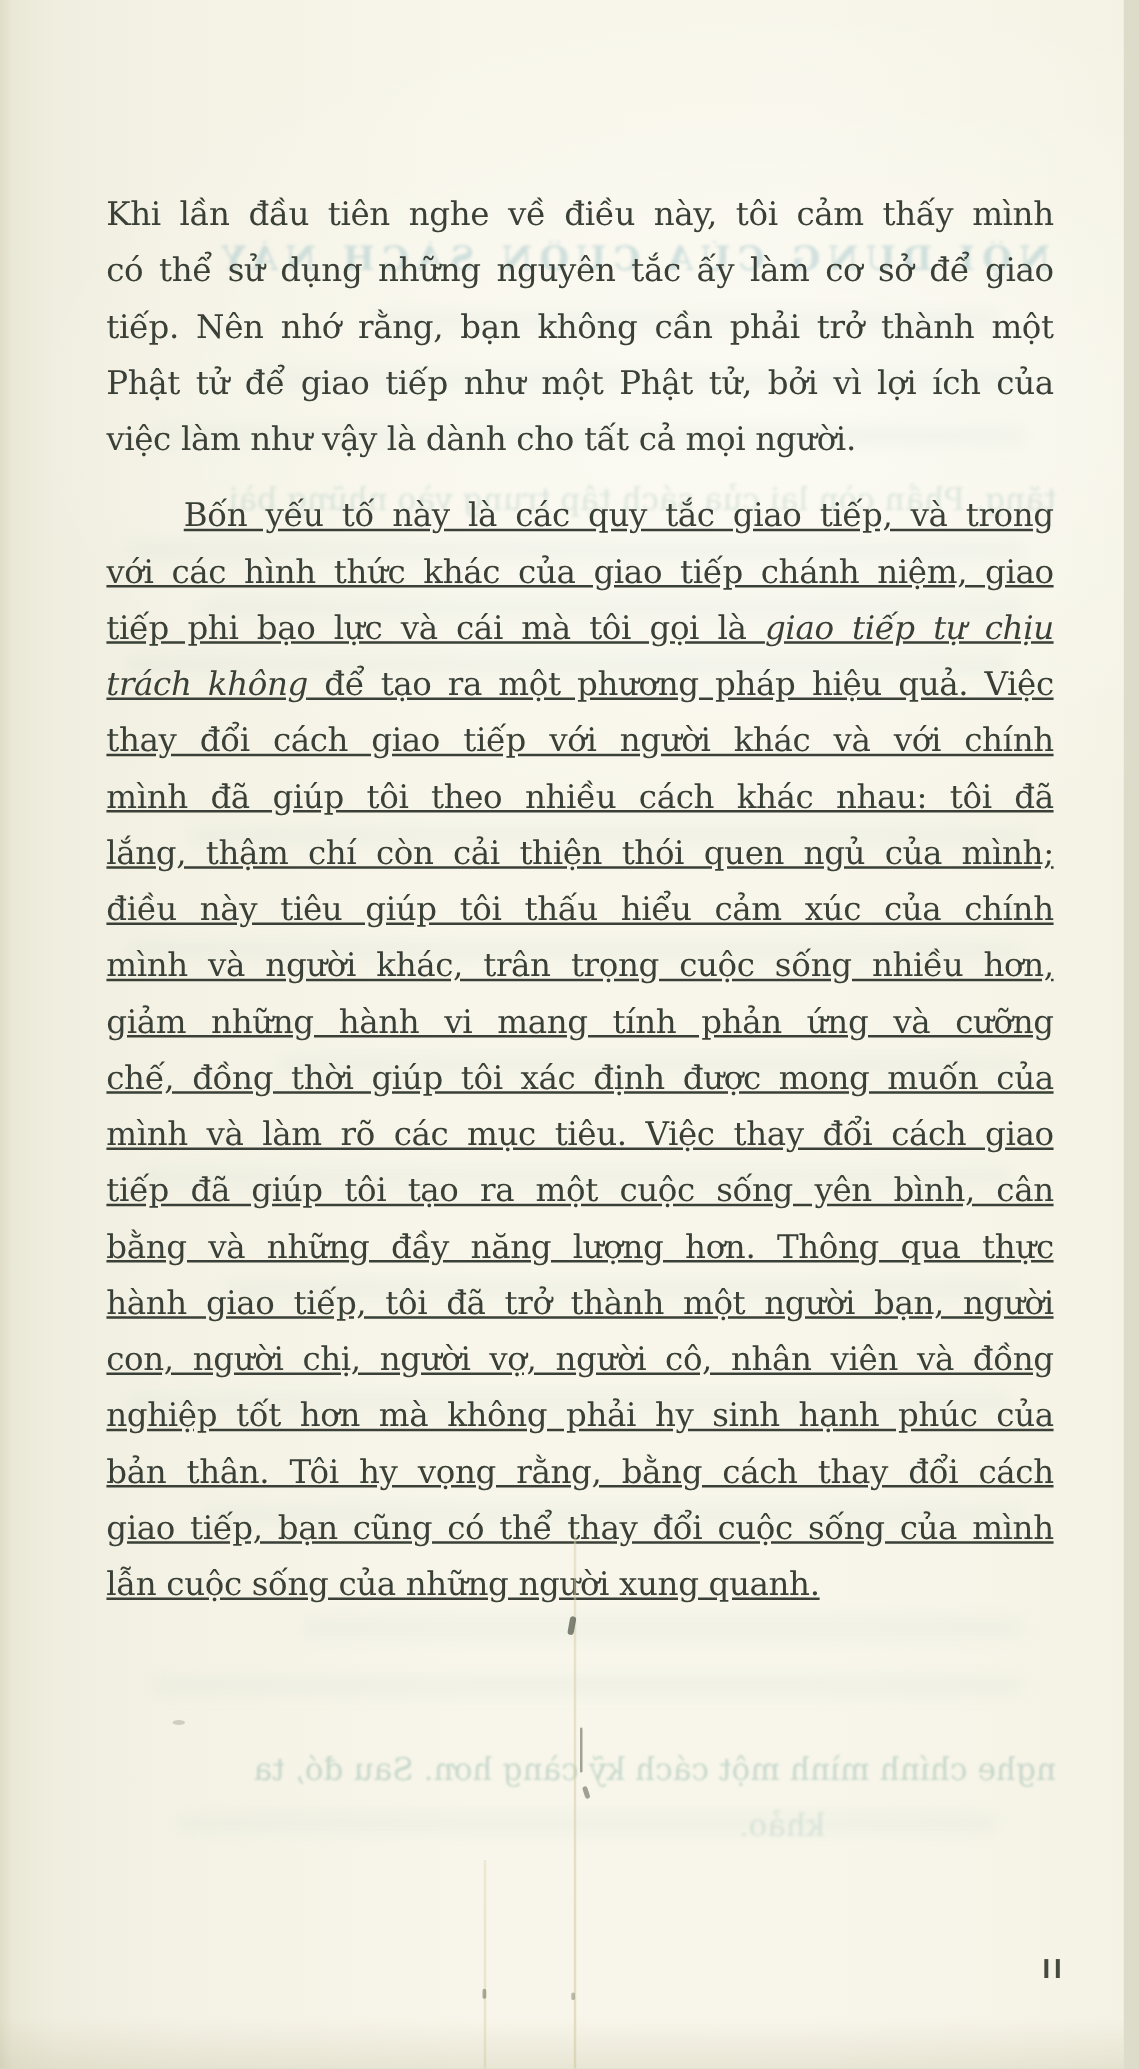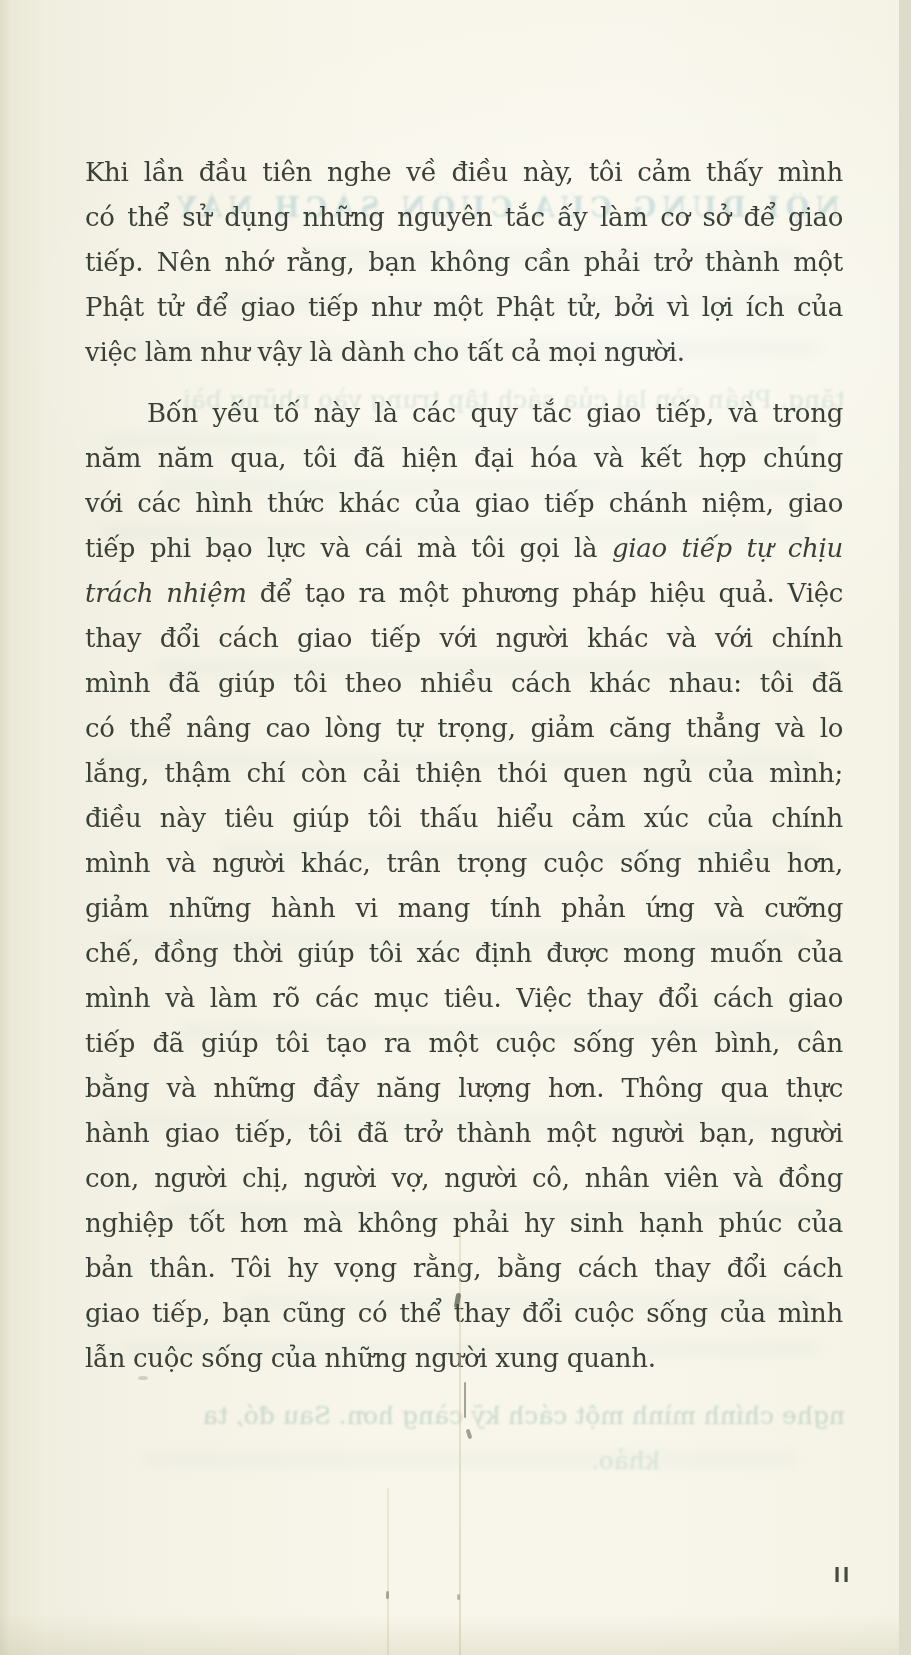--- a/index.html
+++ b/index.html
@@ -37,21 +37,21 @@
     filter:blur(6px);border-radius:9px;
   }
 
   
   .textblock{
     position:absolute;left:85px;top:150px;width:758px;
     color:#3a4037;
     font-size:26px;line-height:45px;letter-spacing:-0.3px;
     text-rendering:optimizeLegibility;
   }
-  .para + .para{margin-top:16px;}
+  .para + .para{margin-top:16px;text-decoration:underline;}
   .line{
     height:45px;overflow:hidden;
     text-align:justify;text-align-last:justify;
   }
   .line.last{text-align-last:left;}
   .line.indent{text-indent:62px;}
   .it{font-style:italic;}
 
   
   .crease{position:absolute;width:2px;background:linear-gradient(#d8d1a8,#cdc498);}
@@ -103,27 +103,25 @@
   <div class="textblock" id="textblock">
       <div class="para">
         <div class="line"><span>Khi lần đầu tiên nghe về điều này, tôi cảm thấy mình</span></div>
         <div class="line"><span>có thể sử dụng những nguyên tắc ấy làm cơ sở để giao</span></div>
         <div class="line"><span>tiếp. Nên nhớ rằng, bạn không cần phải trở thành một</span></div>
         <div class="line"><span>Phật tử để giao tiếp như một Phật tử, bởi vì lợi ích của</span></div>
         <div class="line last"><span>việc làm như vậy là dành cho tất cả mọi người.</span></div>
       </div>
       <div class="para">
         <div class="line indent"><span>Bốn yếu tố này là các quy tắc giao tiếp, và trong</span></div>
-        <div class="line"><span>năm năm qua, tôi đã hiện đại hóa và kết hợp chúng</span></div>
         <div class="line"><span>với các hình thức khác của giao tiếp chánh niệm, giao</span></div>
         <div class="line"><span>tiếp phi bạo lực và cái mà tôi gọi là </span><span class="it">giao tiếp tự chịu</span></div>
-        <div class="line"><span class="it">trách nhiệm</span><span> để tạo ra một phương pháp hiệu quả. Việc</span></div>
+        <div class="line"><span class="it">trách không</span><span> để tạo ra một phương pháp hiệu quả. Việc</span></div>
         <div class="line"><span>thay đổi cách giao tiếp với người khác và với chính</span></div>
         <div class="line"><span>mình đã giúp tôi theo nhiều cách khác nhau: tôi đã</span></div>
-        <div class="line"><span>có thể nâng cao lòng tự trọng, giảm căng thẳng và lo</span></div>
         <div class="line"><span>lắng, thậm chí còn cải thiện thói quen ngủ của mình;</span></div>
         <div class="line"><span>điều này tiêu giúp tôi thấu hiểu cảm xúc của chính</span></div>
         <div class="line"><span>mình và người khác, trân trọng cuộc sống nhiều hơn,</span></div>
         <div class="line"><span>giảm những hành vi mang tính phản ứng và cưỡng</span></div>
         <div class="line"><span>chế, đồng thời giúp tôi xác định được mong muốn của</span></div>
         <div class="line"><span>mình và làm rõ các mục tiêu. Việc thay đổi cách giao</span></div>
         <div class="line"><span>tiếp đã giúp tôi tạo ra một cuộc sống yên bình, cân</span></div>
         <div class="line"><span>bằng và những đầy năng lượng hơn. Thông qua thực</span></div>
         <div class="line"><span>hành giao tiếp, tôi đã trở thành một người bạn, người</span></div>
         <div class="line"><span>con, người chị, người vợ, người cô, nhân viên và đồng</span></div>

